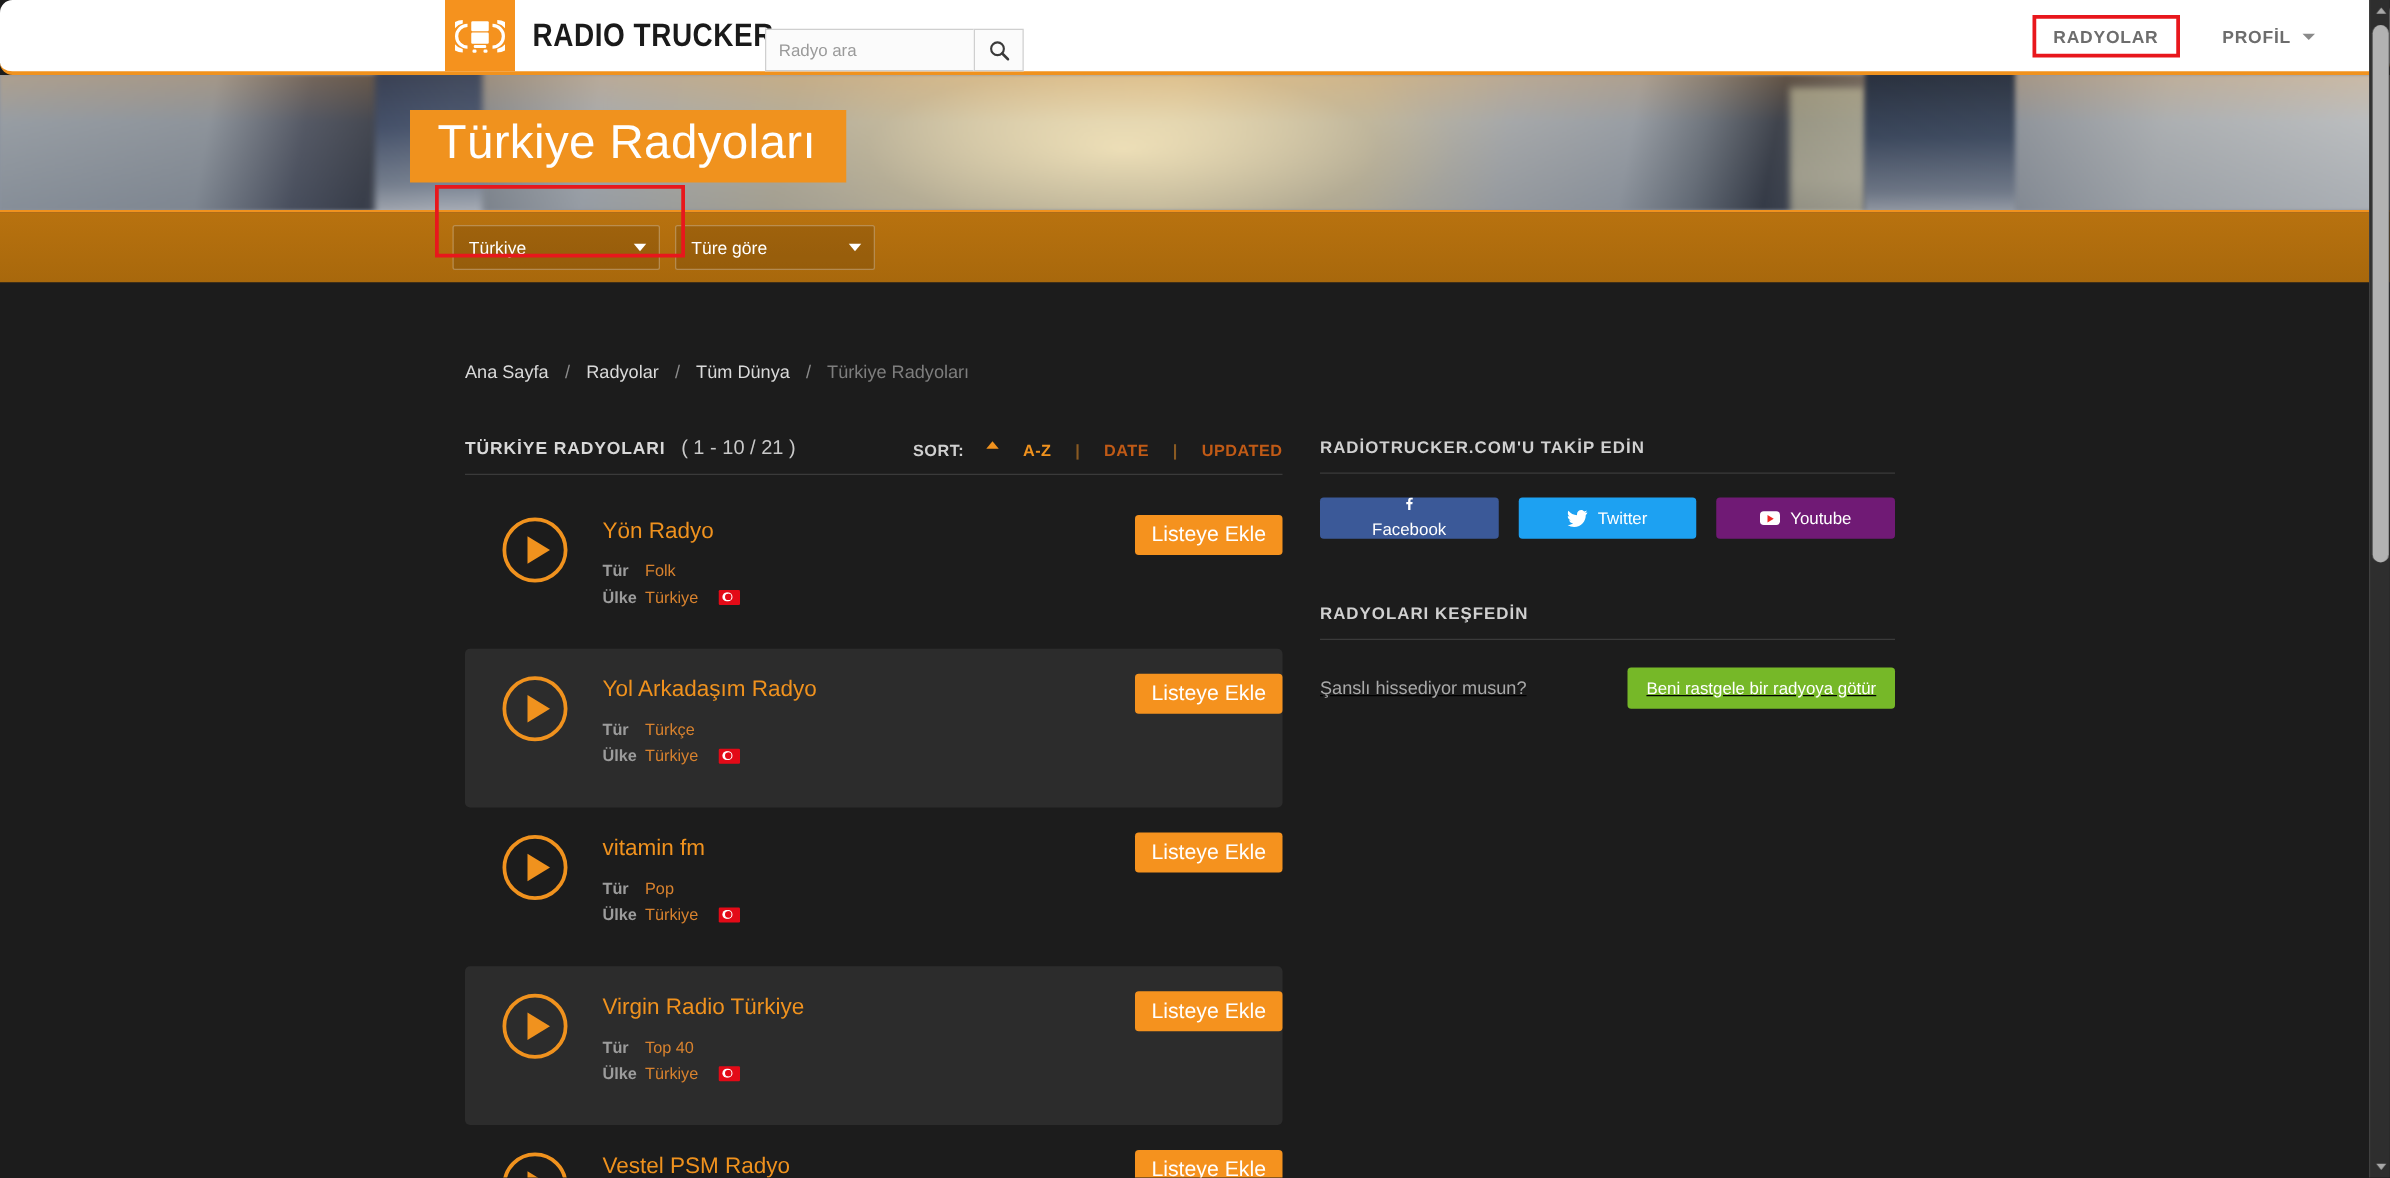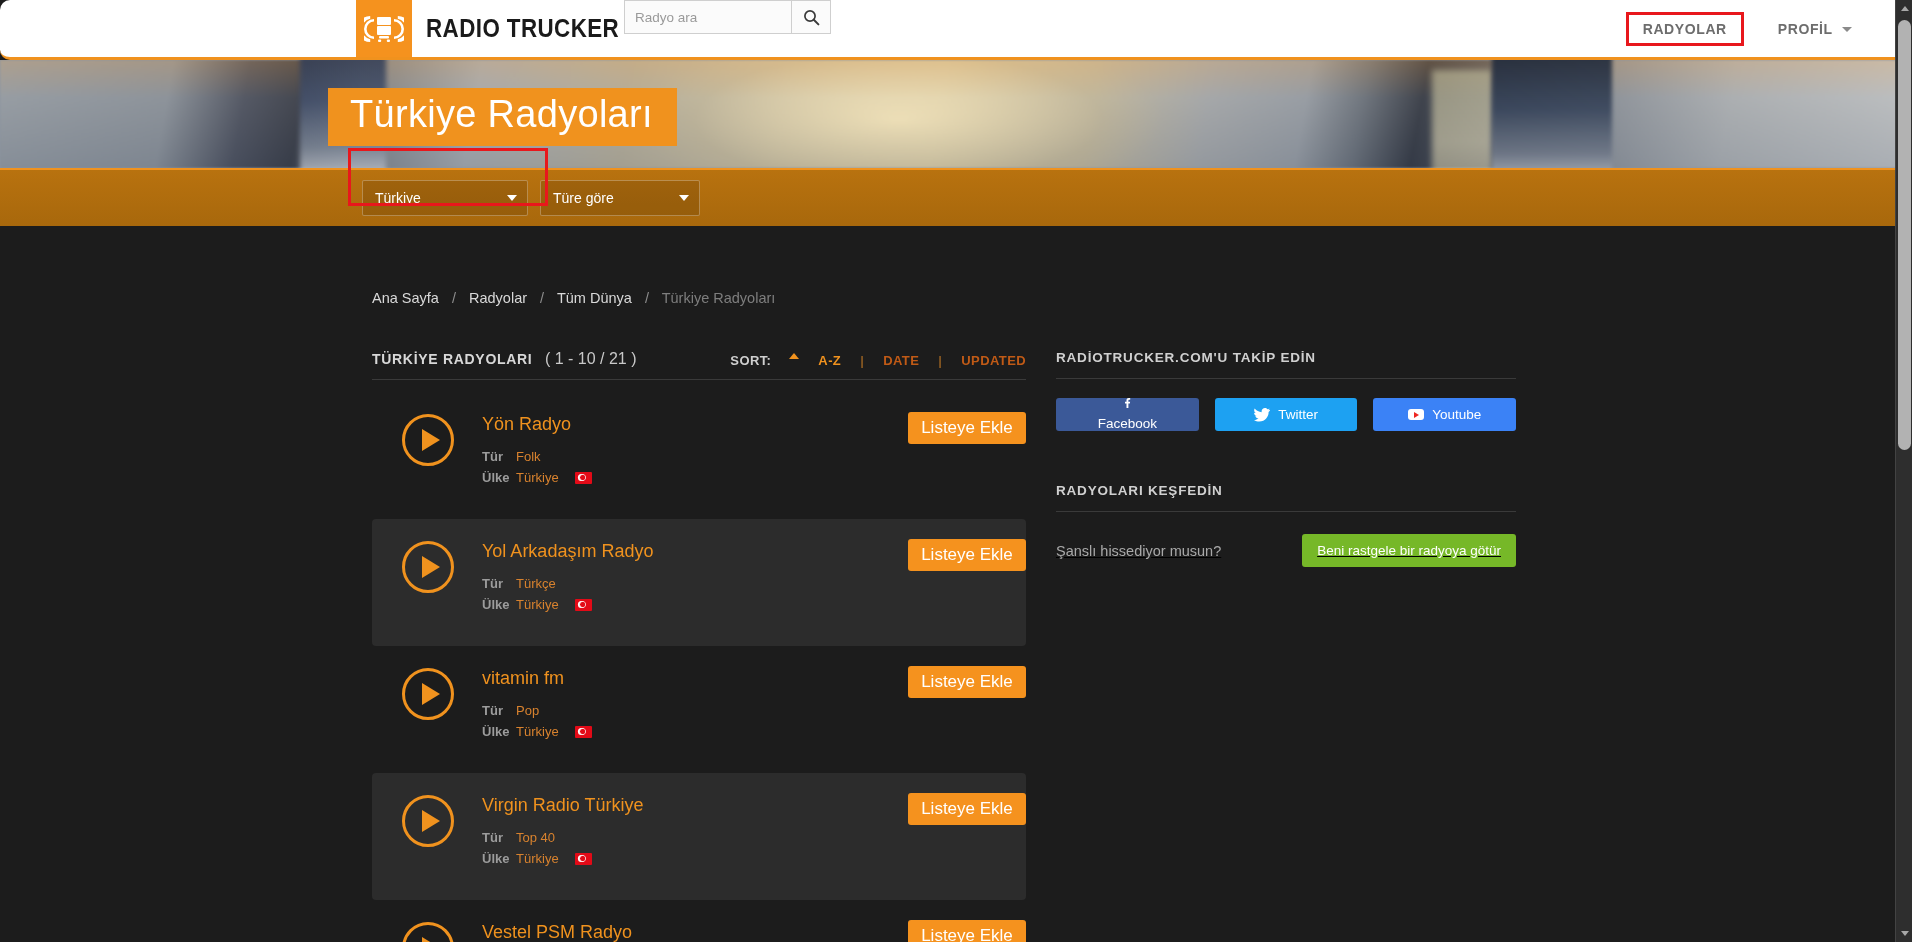--- a/index.html
+++ b/index.html
@@ -38,24 +38,23 @@
     font-size: 26px;
     font-weight: 700;
     letter-spacing: 0.5px;
     color: #1a1a1a;
     transform: scaleX(0.86);
     transform-origin: left center;
     white-space: nowrap;
   }
   .search-wrap {
     position: absolute;
-    left: 612px; top: 0;
+    left: 612px; top: 23px;
     display: flex;
     height: 34px;
-    margin-left: 12px;
   }
   .search-input {
     width: 167px;
     height: 34px;
     border: 1px solid #cfcfcf;
     border-right: none;
     background: #fbfbfb;
     padding: 0 10px;
     font-size: 13.5px;
     color: #8a8a8a;
@@ -378,21 +377,21 @@
     justify-content: center;
     gap: 8px;
     color: #ffffff;
     font-size: 13.5px;
     cursor: pointer;
     border: none;
     font-family: "Liberation Sans", sans-serif;
   }
   .social.fb { background: #3b5998; flex-direction: column; }
   .social.tw { background: #1da1f2; }
-  .social.yt { background: #3b82f6; }
+  .social.yt { background: #701a75; }
   .yt-glyph {
     width: 16px; height: 11px;
     background: #ffffff;
     border-radius: 3px;
     position: relative;
   }
   .yt-glyph::after {
     content: "";
     position: absolute;
     left: 6px; top: 2.7px;

